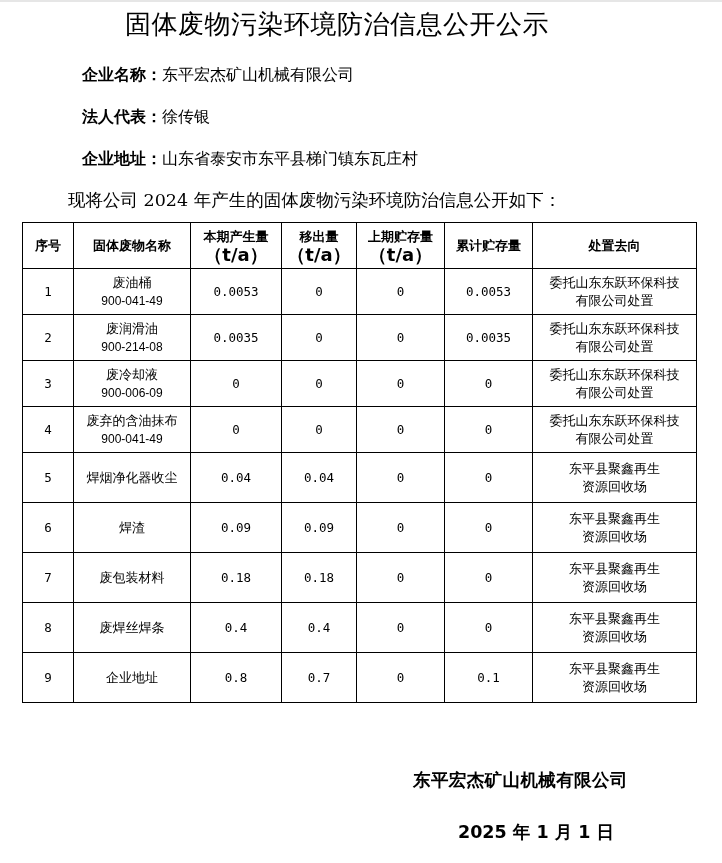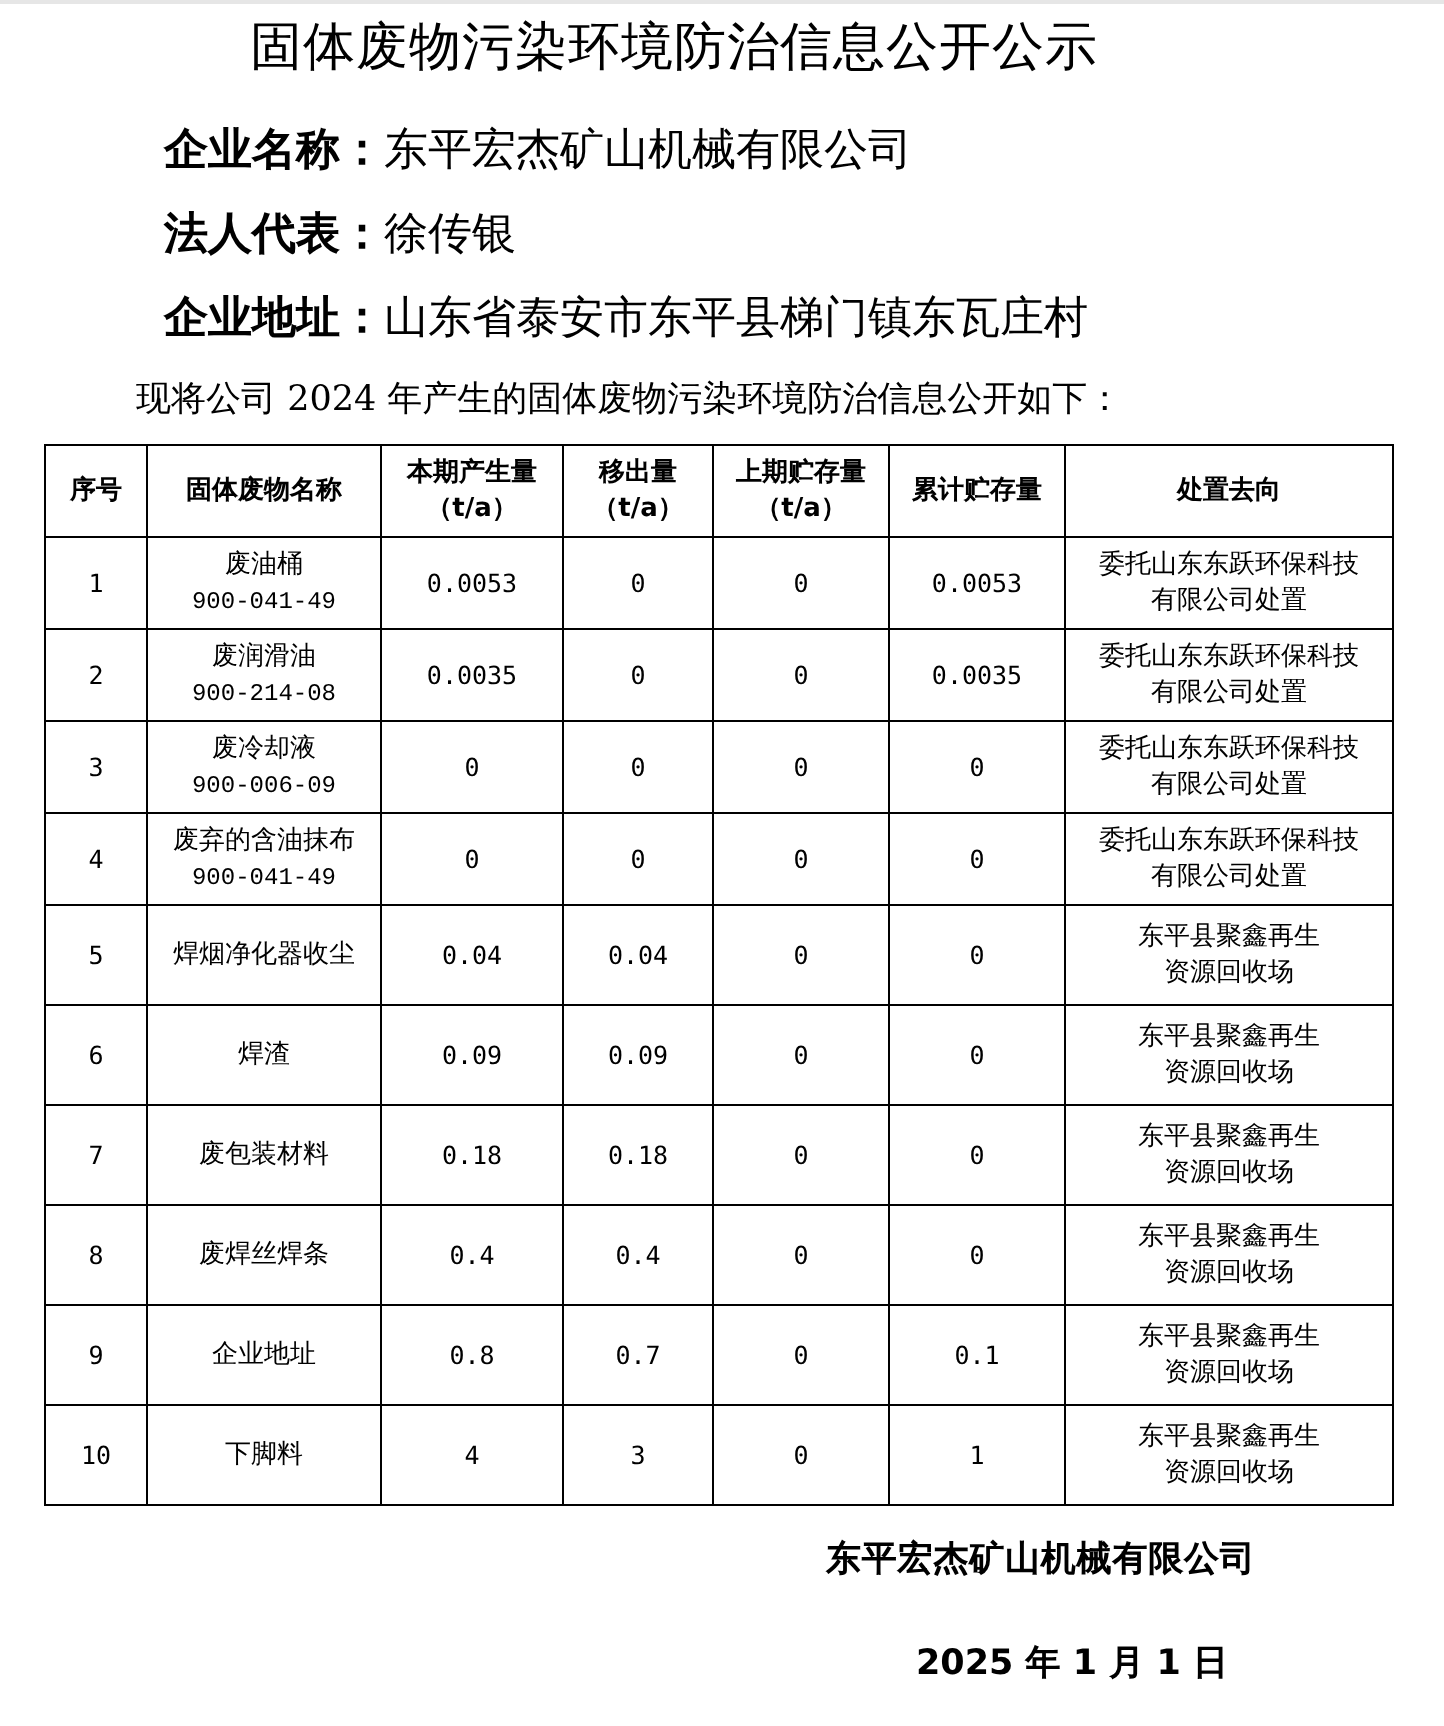--- a/index.html
+++ b/index.html
@@ -6,39 +6,39 @@
   body {
     width: 722px; height: 863px; position: relative; overflow: hidden;
     font-family: "DejaVu Serif", "Liberation Serif", serif; color: #000;
   }
   .topline { position: absolute; left: 0; top: 0; width: 722px; height: 2px; background: #e6e6e6; }
   .title {
     position: absolute; left: 0; width: 674px; top: 6px; text-align: center;
     font-size: 26px; line-height: 36px; letter-spacing: 0.5px;
     font-family: "DejaVu Serif", "Liberation Serif", serif;
   }
-  .info { position: absolute; left: 82px; font-size: 22px; line-height: 24px; }
+  .info { position: absolute; left: 82px; font-size: 16px; line-height: 24px; }
   .info .lbl { font-weight: bold; }
   .intro { position: absolute; left: 68px; top: 188px; font-size: 17.5px; line-height: 24px; }
   table.waste {
     position: absolute; left: 22px; top: 222px; width: 674px;
     border-collapse: collapse; table-layout: fixed;
     font-family: "DejaVu Sans", "Liberation Sans", sans-serif; font-size: 13px;
   }
   table.waste th, table.waste td {
     border: 1px solid #000; text-align: center; vertical-align: middle; padding: 0 2px;
     line-height: 18px;
   }
   table.waste th { font-weight: bold; font-size: 13px; height: 45px; }
-  table.waste th .unit { display: block; font-size: 13px; }
+  table.waste th .unit { display: block; font-size: 18px; }
   table.waste td { font-size: 13px; }
   table.waste td.num { font-family: "DejaVu Sans Mono", "Liberation Mono", monospace; font-size: 12.5px; }
   table.waste tr.r-short td { height: 45px; }
   table.waste tr.r-tall td { height: 49px; }
-  .code { display: block; font-family: Liberation Mono, monospace; font-size: 12px; }
+  .code { display: block; font-family: Liberation Sans, sans-serif; font-size: 12px; }
   .signature {
     position: absolute; left: 413px; top: 768px; font-size: 17.5px; font-weight: bold; line-height: 24px;
     letter-spacing: 0.4px;
   }
   .date {
     position: absolute; left: 458px; top: 820px; font-size: 17.5px; font-weight: bold; line-height: 24px; text-align: center;
   }
   .date .d-num { font-family: "DejaVu Sans", "Liberation Sans", sans-serif; }
 </style>
 </head>
@@ -156,29 +156,20 @@
       </tr>
       <tr class="r-tall">
         <td class="num"><span>9</span></td>
         <td><span>企业地址</span></td>
         <td class="num"><span>0.8</span></td>
         <td class="num"><span>0.7</span></td>
         <td class="num"><span>0</span></td>
         <td class="num"><span>0.1</span></td>
         <td><span>东平县聚鑫再生</span><br><span>资源回收场</span></td>
       </tr>
-      <tr class="r-tall">
-        <td class="num"><span>10</span></td>
-        <td><span>下脚料</span></td>
-        <td class="num"><span>4</span></td>
-        <td class="num"><span>3</span></td>
-        <td class="num"><span>0</span></td>
-        <td class="num"><span>1</span></td>
-        <td><span>东平县聚鑫再生</span><br><span>资源回收场</span></td>
-      </tr>
     </tbody>
 </table>
 
 <div class="signature">东平宏杰矿山机械有限公司</div>
 
 <div class="date">
   <span class="d-num">2025</span><span> 年 </span><span class="d-num">1</span><span> 月 </span><span class="d-num">1</span><span> 日</span>
 </div>
 
 </body></html>

